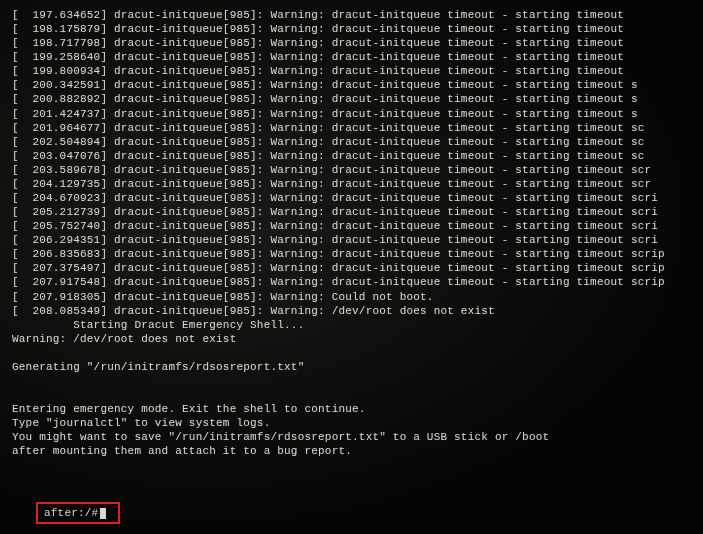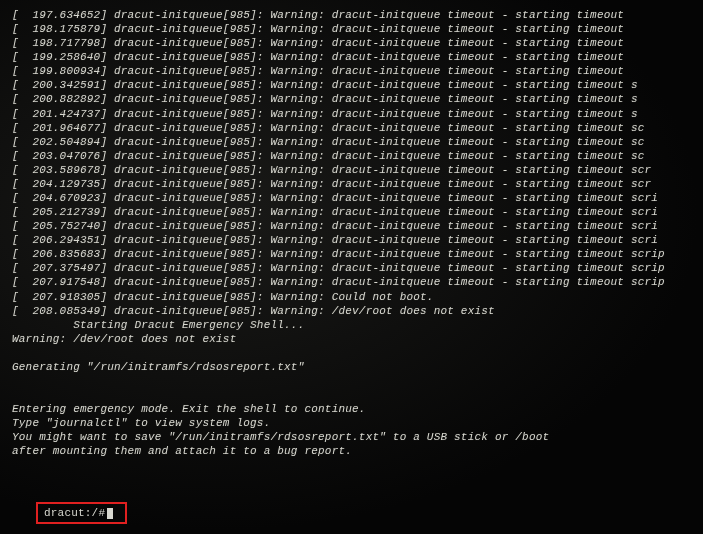--- a/index.html
+++ b/index.html
@@ -20,21 +20,20 @@
       padding: 8px 0 0 12px;
       line-height: 1.28;
       letter-spacing: 0.2px;
     }
     .console {
       white-space: pre;
       text-shadow: 0 0 2px rgba(200,200,190,0.15);
     }
     .log-line {
       display: block;
-      font-style: italic;
     }
     .prompt-box {
       position: absolute;
       left: 36px;
       bottom: 10px;
       border: 2px solid #e02020;
       padding: 2px 12px 2px 6px;
     }
     .prompt-text {
       color: #d8d8d0;
@@ -49,14 +48,14 @@
       vertical-align: text-bottom;
       margin-left: 2px;
     }
   </style>
 </head>
 <body>
 
 <div class="console" id="console"><span class="log-line">[  197.634652] dracut-initqueue[985]: Warning: dracut-initqueue timeout - starting timeout</span><span class="log-line">[  198.175879] dracut-initqueue[985]: Warning: dracut-initqueue timeout - starting timeout</span><span class="log-line">[  198.717798] dracut-initqueue[985]: Warning: dracut-initqueue timeout - starting timeout</span><span class="log-line">[  199.258640] dracut-initqueue[985]: Warning: dracut-initqueue timeout - starting timeout</span><span class="log-line">[  199.800934] dracut-initqueue[985]: Warning: dracut-initqueue timeout - starting timeout</span><span class="log-line">[  200.342591] dracut-initqueue[985]: Warning: dracut-initqueue timeout - starting timeout s</span><span class="log-line">[  200.882892] dracut-initqueue[985]: Warning: dracut-initqueue timeout - starting timeout s</span><span class="log-line">[  201.424737] dracut-initqueue[985]: Warning: dracut-initqueue timeout - starting timeout s</span><span class="log-line">[  201.964677] dracut-initqueue[985]: Warning: dracut-initqueue timeout - starting timeout sc</span><span class="log-line">[  202.504894] dracut-initqueue[985]: Warning: dracut-initqueue timeout - starting timeout sc</span><span class="log-line">[  203.047076] dracut-initqueue[985]: Warning: dracut-initqueue timeout - starting timeout sc</span><span class="log-line">[  203.589678] dracut-initqueue[985]: Warning: dracut-initqueue timeout - starting timeout scr</span><span class="log-line">[  204.129735] dracut-initqueue[985]: Warning: dracut-initqueue timeout - starting timeout scr</span><span class="log-line">[  204.670923] dracut-initqueue[985]: Warning: dracut-initqueue timeout - starting timeout scri</span><span class="log-line">[  205.212739] dracut-initqueue[985]: Warning: dracut-initqueue timeout - starting timeout scri</span><span class="log-line">[  205.752740] dracut-initqueue[985]: Warning: dracut-initqueue timeout - starting timeout scri</span><span class="log-line">[  206.294351] dracut-initqueue[985]: Warning: dracut-initqueue timeout - starting timeout scri</span><span class="log-line">[  206.835683] dracut-initqueue[985]: Warning: dracut-initqueue timeout - starting timeout scrip</span><span class="log-line">[  207.375497] dracut-initqueue[985]: Warning: dracut-initqueue timeout - starting timeout scrip</span><span class="log-line">[  207.917548] dracut-initqueue[985]: Warning: dracut-initqueue timeout - starting timeout scrip</span><span class="log-line">[  207.918305] dracut-initqueue[985]: Warning: Could not boot.</span><span class="log-line">[  208.085349] dracut-initqueue[985]: Warning: /dev/root does not exist</span><span class="log-line">         Starting Dracut Emergency Shell...</span><span class="log-line">Warning: /dev/root does not exist</span><span class="log-line">&nbsp;</span><span class="log-line">Generating "/run/initramfs/rdsosreport.txt"</span><span class="log-line">&nbsp;</span><span class="log-line">&nbsp;</span><span class="log-line">Entering emergency mode. Exit the shell to continue.</span><span class="log-line">Type "journalctl" to view system logs.</span><span class="log-line">You might want to save "/run/initramfs/rdsosreport.txt" to a USB stick or /boot</span><span class="log-line">after mounting them and attach it to a bug report.</span><span class="log-line">&nbsp;</span><span class="log-line">&nbsp;</span></div>
 
 <div class="prompt-box">
-  <span class="prompt-text">dracut:/#</span><span class="cursor"></span>
+  <span class="prompt-text">after:/#</span><span class="cursor"></span>
 </div>
 
 </body></html>

